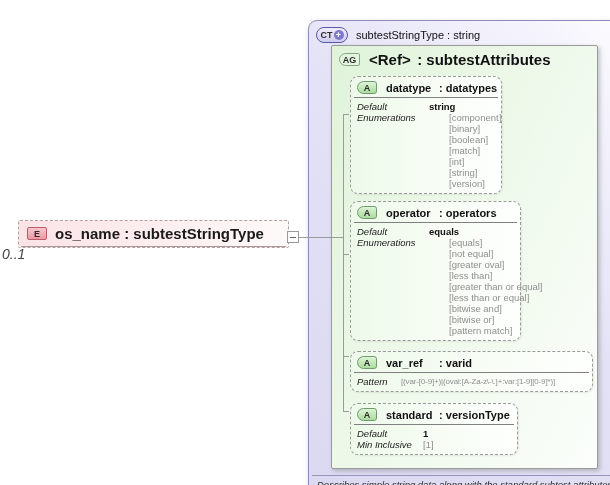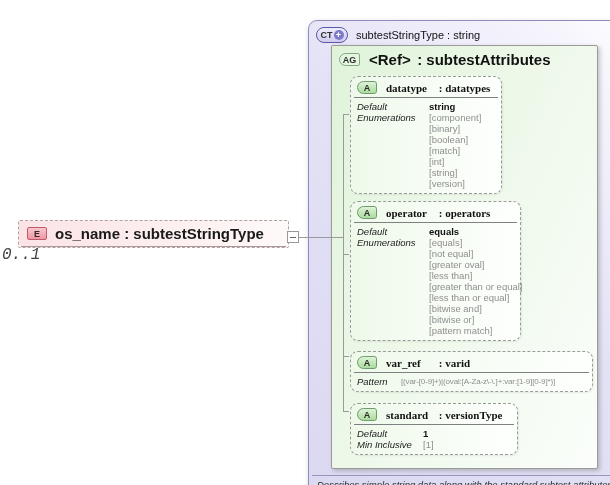--- a/index.html
+++ b/index.html
@@ -4,21 +4,21 @@
 <style>
   * { margin:0; padding:0; box-sizing:border-box; }
   html,body { background:#fff; }
   body { font-family:"Liberation Sans", sans-serif; }
   .canvas { position:relative; width:610px; height:485px; background:#fff; overflow:hidden; }
 
   
   .line { position:absolute; background:#9a9a9a; z-index:3; }
 
   
-  .cardinality { position:absolute; left:2px; top:246px; font-size:16px; font-style:italic; color:#444;font-family:Liberation Mono, monospace; }
+  .cardinality { position:absolute; left:2px; top:246px; font-size:14px; font-style:italic; color:#444; }
 
   
   .element-box { position:absolute; left:18px; top:220px; width:271px;
     border:1px dashed #b0a0a2; border-radius:2px; background:#fdf4f4; }
   .element-header { display:flex; align-items:center; gap:8px; padding:4px 8px;
     background:linear-gradient(to right,#fbe3e6 0%,#fdf2f2 70%,#fefafa 100%); }
   .element-title { font-size:15px; font-weight:bold; color:#1a1a1a; white-space:nowrap; }
   .element-sep { border-top:1px solid #a89898; margin:0 2px; }
   .element-annotation { padding:3px 7px 4px; font-size:9px; font-style:italic; color:#3a3a3a;
     background:#fcf0f1; white-space:nowrap; overflow:hidden; }
@@ -60,29 +60,29 @@
     box-shadow:2px 2px 4px rgba(90,100,90,.35); }
   .ag-header { display:flex; align-items:center; gap:9px; padding:5px 7px; }
   .ag-title { font-size:15px; font-weight:bold; color:#111; white-space:nowrap; }
   .ag-ref { display:inline-block; min-width:44px; }
 
   
   .attr-box { position:absolute; left:18px; border:1px dashed #9a9a9a; border-radius:8px;
     background:linear-gradient(to right,#eef9ea 0%,#f8fdf6 60%,#fdfffd 100%);
     box-shadow:1px 1px 2px rgba(0,0,0,.07); }
   .attr-header { display:flex; align-items:center; gap:9px; padding:4px 6px 3px; }
-  .attr-title { font-size:11px; font-weight:bold; color:#111; white-space:nowrap;font-family:Liberation Serif, serif; }
+  .attr-title { font-size:11px; font-weight:bold; color:#111; white-space:nowrap; }
   .attr-name { display:inline-block; min-width:50px; }
   .attr-sep { border-top:1px solid #808080; margin:0 3px; }
   .attr-detail { display:grid; padding:3px 6px 4px; font-size:9.5px; line-height:11px;
     column-gap:4px; }
   .attr-detail .lbl { font-style:italic; color:#222; white-space:nowrap; }
   .attr-detail .val-default { font-weight:bold; color:#111; }
   .attr-detail .val-enum { color:#8f8f8f; }
-  .attr-detail .val-enum div { white-space:nowrap; }
+  .attr-detail .val-enum div { white-space:nowrap;margin-left:20px; }
   .attr-detail .val-gray { color:#8f8f8f; }
   .cols-datatype { grid-template-columns:68px 1fr; }
   .cols-operator { grid-template-columns:68px 1fr; }
   .cols-varref   { grid-template-columns:40px 1fr; }
   .cols-version  { grid-template-columns:62px 1fr; }
   .pattern-val { font-size:8px; letter-spacing:-0.15px; color:#8f8f8f; white-space:nowrap; }
 
   #attr-datatype { top:30px;  width:152px; }
   #attr-operator { top:155px; width:171px; }
   #attr-varref   { top:305px; width:243px; }

